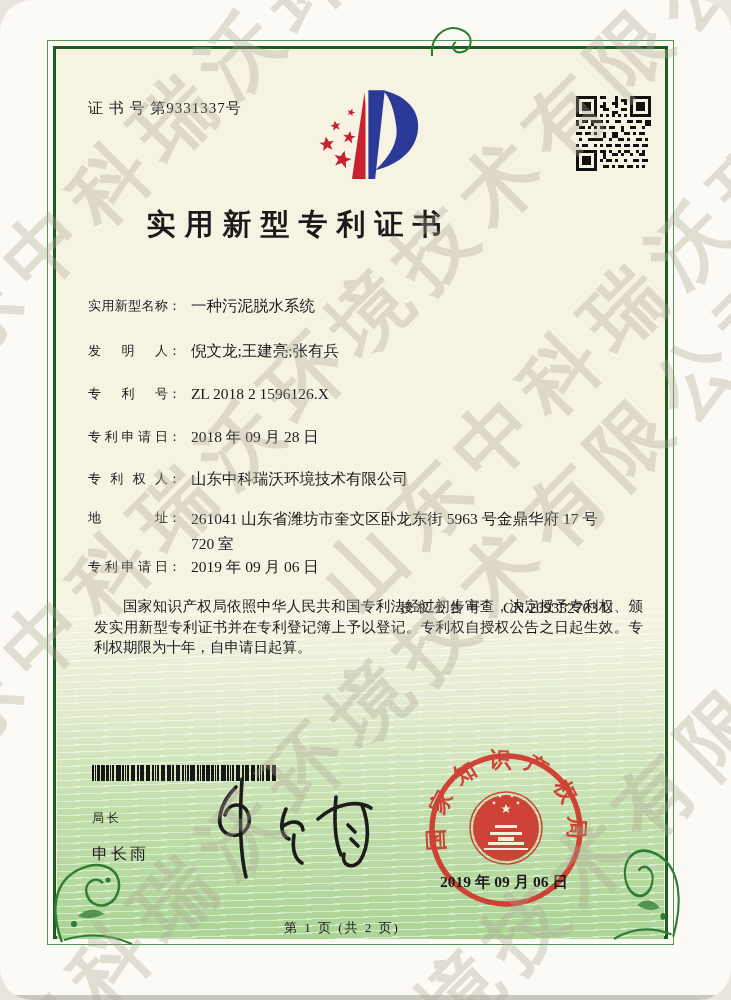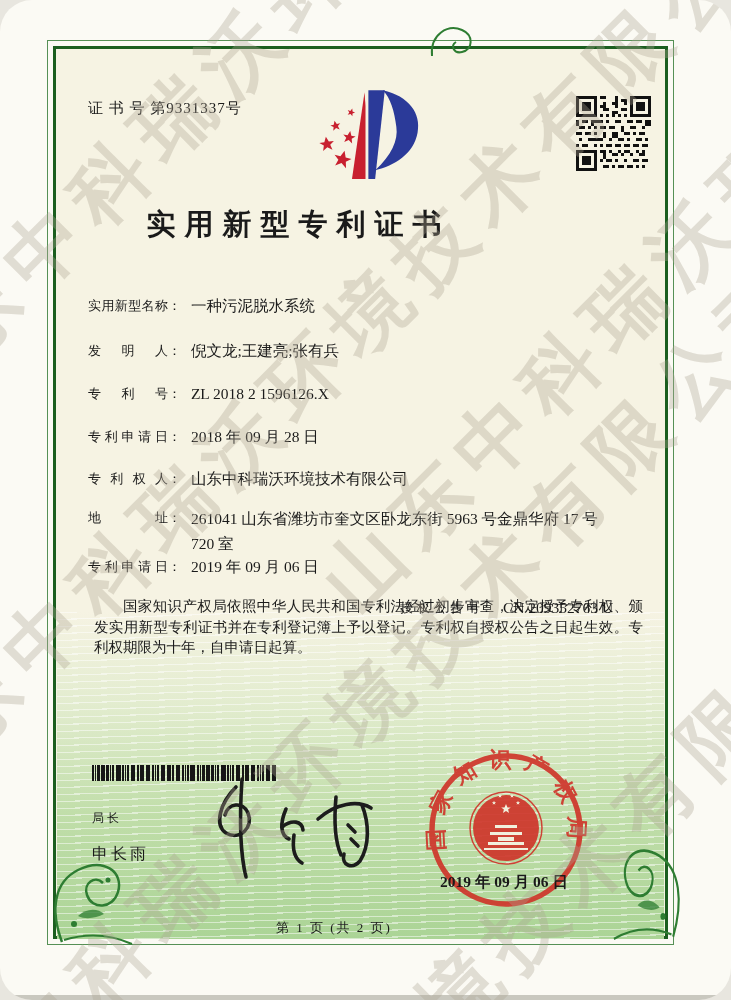--- a/index.html
+++ b/index.html
@@ -34,21 +34,21 @@
   .paras{left:86px; top:588px; width:565px; font-size:14.5px; line-height:20.5px; text-align:justify;}
   .paras p{margin:8px; text-indent:2em;}
   .barcode{left:92px; top:765px; width:184px; height:16px;
     background-image:
       repeating-linear-gradient(90deg,#161616 0 2px,rgba(0,0,0,0) 2px 5px),
       repeating-linear-gradient(90deg,#161616 0 1px,rgba(0,0,0,0) 1px 7px),
       repeating-linear-gradient(90deg,#161616 0 1px,rgba(0,0,0,0) 1px 3px);}
   .signer-title{left:92px; top:810px; font-size:12px; letter-spacing:3px;}
   .signer-name{left:92px; top:844px; font-size:16px; letter-spacing:3px;font-family:Liberation Mono, monospace;}
   .seal-date{left:440px; top:872px; font-size:15.5px; font-weight:bold; z-index:7;}
-  .page-info{left:0; top:919px; width:668px; text-align:center; font-size:13px; letter-spacing:2px;}
+  .page-info{left:0; top:919px; width:668px; text-align:center; font-size:13px; letter-spacing:2px;padding-left:8px;}
   .back-note{left:0; top:963px; width:668px; text-align:center; font-size:15px; letter-spacing:3px;}
 
   
   .logo{left:298px; top:82px;}
   .qr{left:576px; top:96px;}
   .signature{left:190px; top:773px;}
   .seal{left:424px; top:748px; opacity:.9; z-index:6;}
   .flourish-bl{left:48px; top:820px;}
   .flourish-br{left:575px; top:800px; transform:scaleX(-1);}
   .flourish-top{left:426px; top:16px;}

